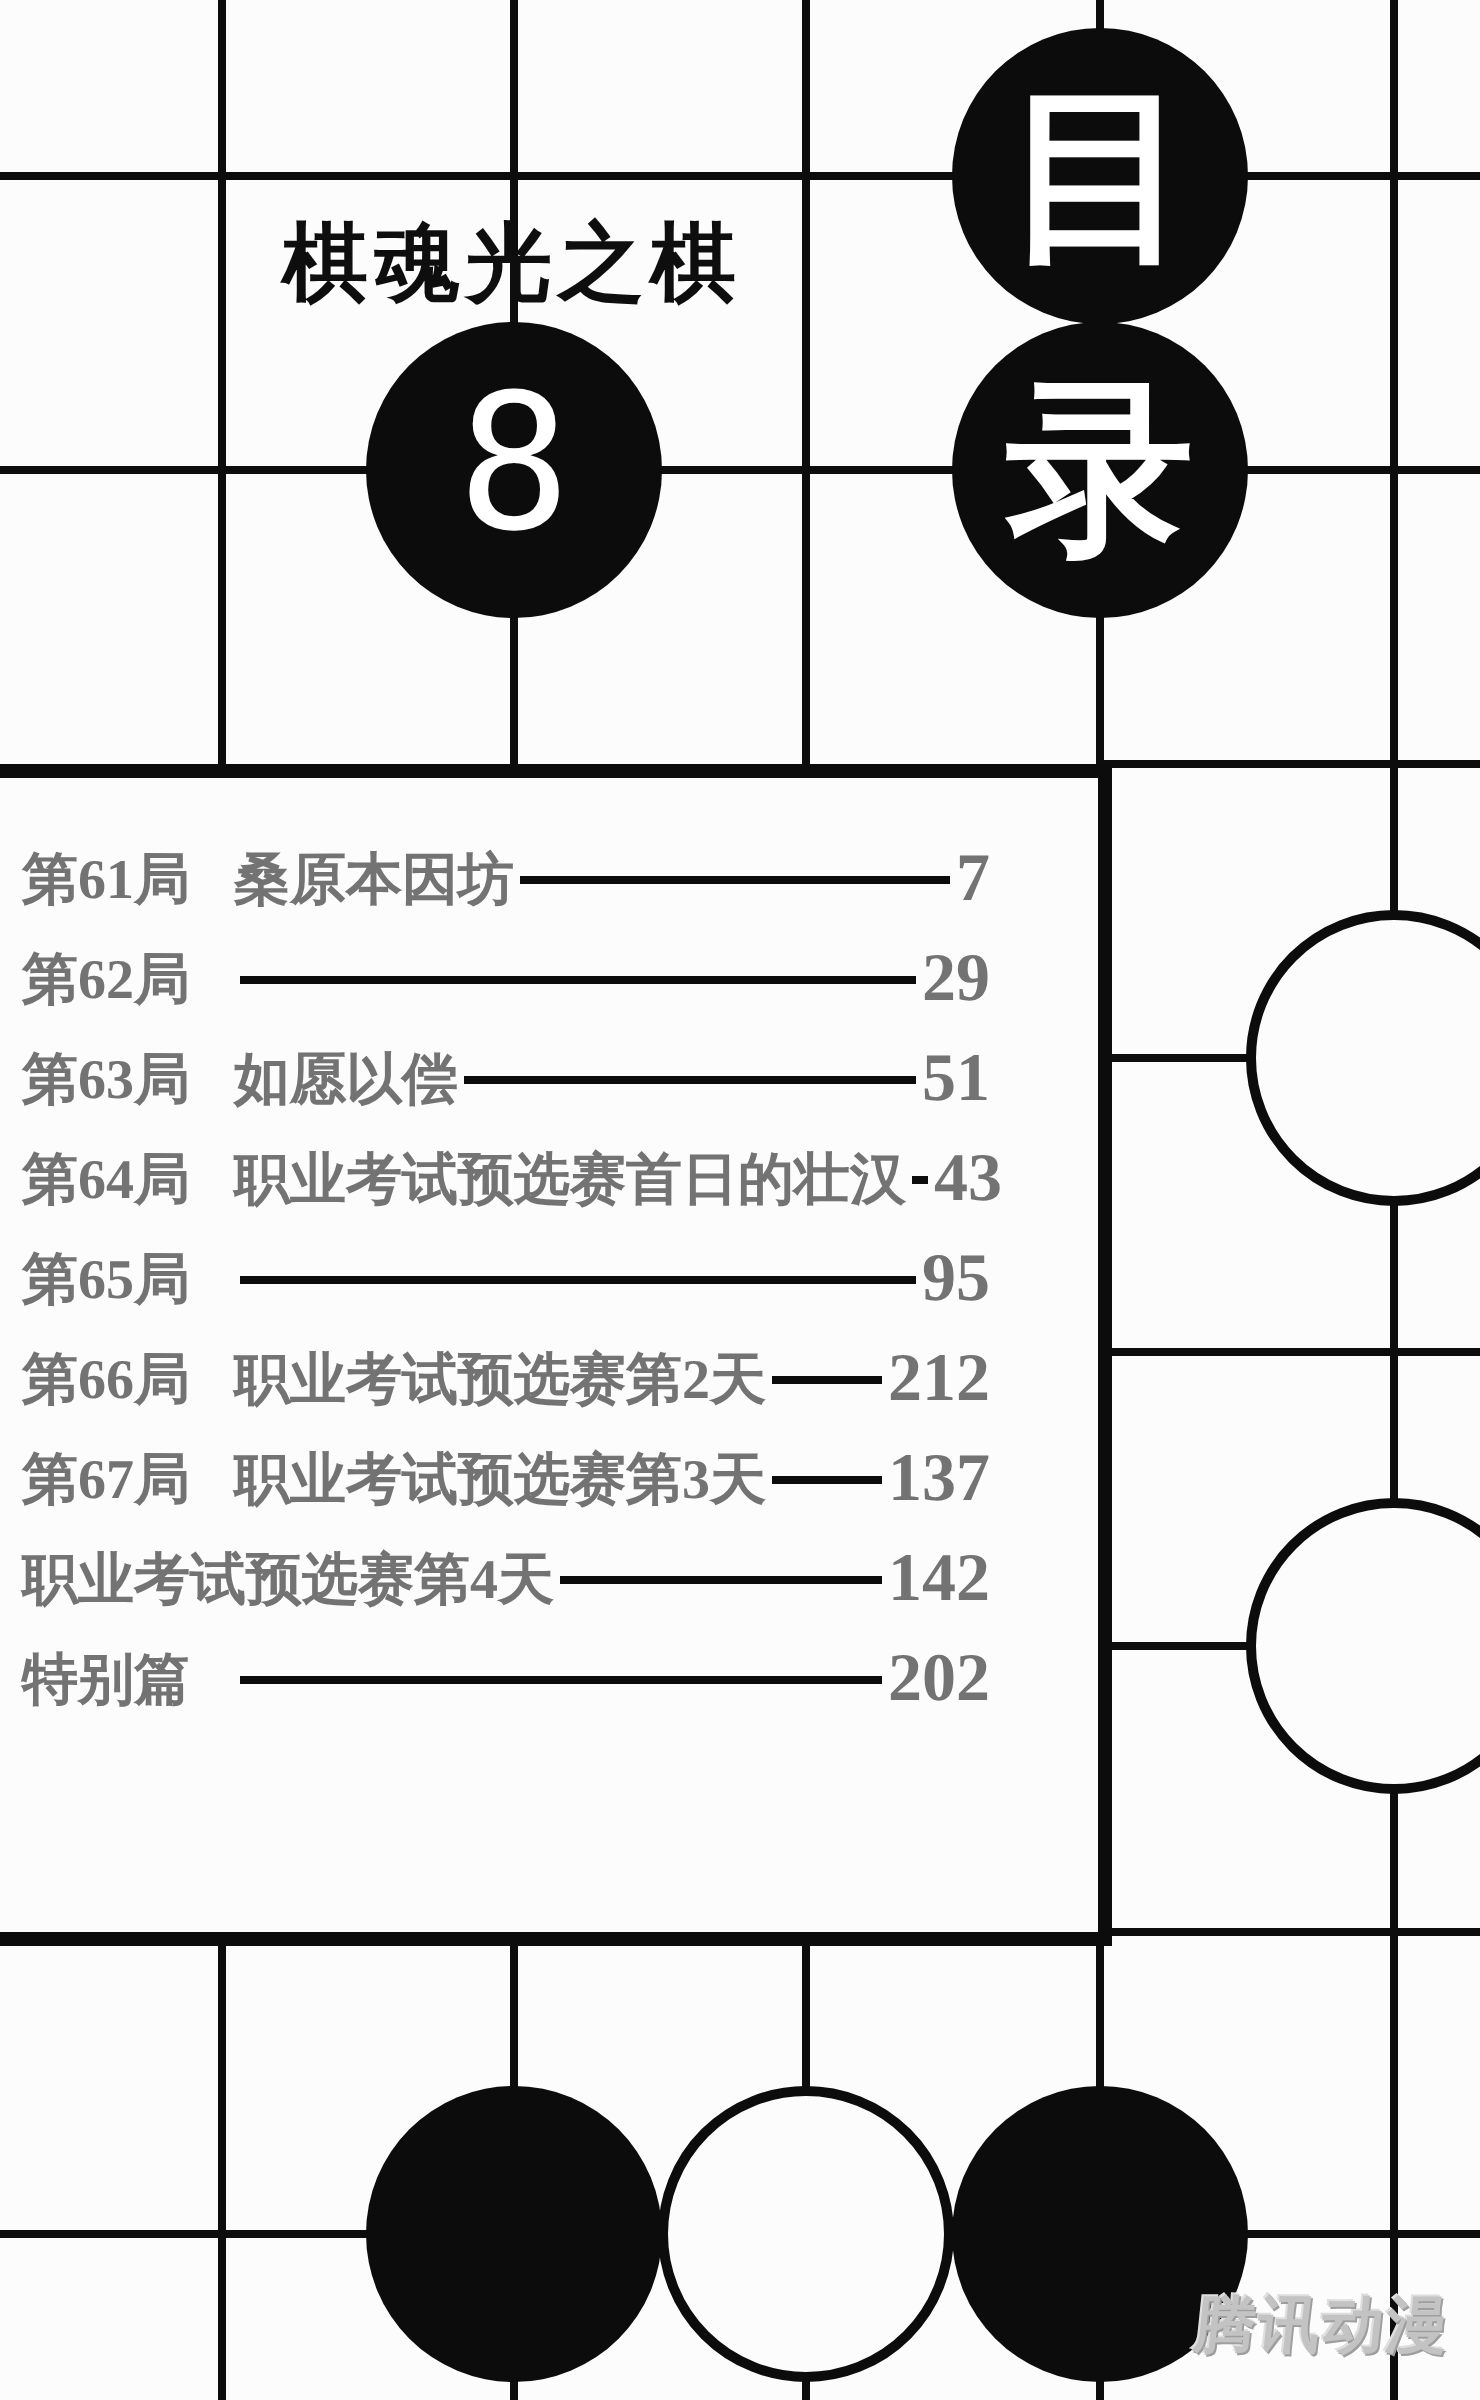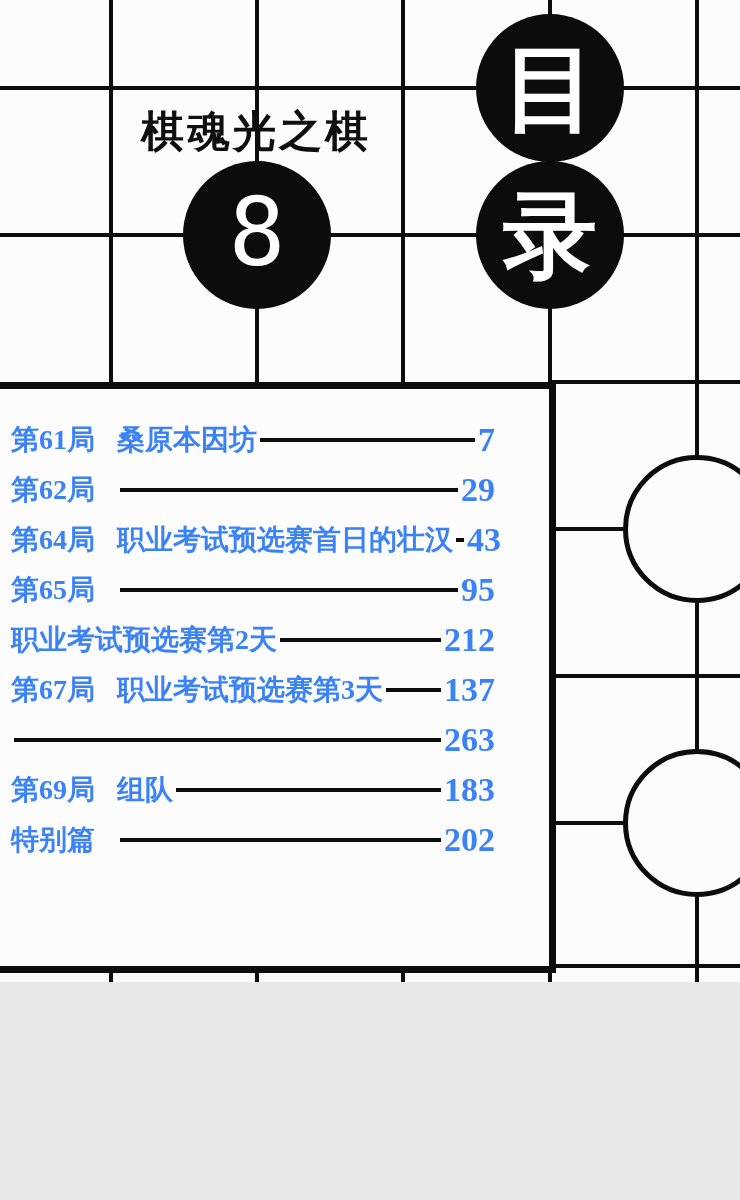--- a/index.html
+++ b/index.html
@@ -1,17 +1,17 @@
 <!DOCTYPE html>
 <html><head>
 <meta charset="utf-8">
 <style>
   html,body{margin:0;padding:0;background:#e8e8e8;}
   #page{
-    position:relative;width:740px;height:982px;overflow:hidden;
+    position:relative;width:740px;height:1200px;overflow:hidden;
     background:#fcfcfc;color:#0d0d0d;
     font-family:"Liberation Serif","DejaVu Serif",serif;
   }
   
   .gl{position:absolute;background:#0d0d0d;}
   .gl.v{width:4px;}
   .gl.h{height:4px;}
   
   .stone{
     position:absolute;width:148px;height:148px;border-radius:50%;
@@ -37,21 +37,21 @@
     white-space:nowrap;
   }
   
   #toc-box{
     position:absolute;left:-10px;top:382px;width:566px;height:591px;
     box-sizing:border-box;border:7px solid #0c0c0c;background:#fcfcfc;
     z-index:5;padding:26px 54px 0 14px;overflow:visible;
   }
   .toc-row{
     display:flex;align-items:center;height:50px;
-    font-size:28px;font-weight:bold;white-space:nowrap;color:#3b82f6;
+    font-size:28px;font-weight:bold;white-space:nowrap;color:#737373;
   }
   .toc-chapter{flex:0 0 106px;}
   .toc-title{flex:0 0 auto;}
   .toc-leader{
     flex:1 1 auto;min-width:8px;height:4px;background:#0c0c0c;
     margin:0 3px;align-self:center;
   }
   .toc-page{flex:0 0 auto;font-size:34px;line-height:1;}
   
   #watermark{
@@ -112,50 +112,52 @@
       <span class="toc-title">桑原本因坊</span>
       <span class="toc-leader"></span>
       <span class="toc-page">7</span>
     </div>
     <div class="toc-row">
       <span class="toc-chapter">第62局</span>
       <span class="toc-leader"></span>
       <span class="toc-page">29</span>
     </div>
     <div class="toc-row">
+      <span class="toc-chapter">第63局</span>
+      <span class="toc-title">如愿以偿</span>
+      <span class="toc-leader"></span>
+      <span class="toc-page">51</span>
+    </div>
+    <div class="toc-row">
       <span class="toc-chapter">第64局</span>
       <span class="toc-title">职业考试预选赛首日的壮汉</span>
       <span class="toc-leader"></span>
       <span class="toc-page">43</span>
     </div>
     <div class="toc-row">
       <span class="toc-chapter">第65局</span>
       <span class="toc-leader"></span>
       <span class="toc-page">95</span>
     </div>
     <div class="toc-row">
+      <span class="toc-chapter">第66局</span>
       <span class="toc-title">职业考试预选赛第2天</span>
       <span class="toc-leader"></span>
       <span class="toc-page">212</span>
     </div>
     <div class="toc-row">
       <span class="toc-chapter">第67局</span>
       <span class="toc-title">职业考试预选赛第3天</span>
       <span class="toc-leader"></span>
       <span class="toc-page">137</span>
     </div>
     <div class="toc-row">
+      <span class="toc-title">职业考试预选赛第4天</span>
       <span class="toc-leader"></span>
-      <span class="toc-page">263</span>
-    </div>
-    <div class="toc-row">
-      <span class="toc-chapter">第69局</span>
-      <span class="toc-title">组队</span>
-      <span class="toc-leader"></span>
-      <span class="toc-page">183</span>
+      <span class="toc-page">142</span>
     </div>
     <div class="toc-row">
       <span class="toc-chapter">特别篇</span>
       <span class="toc-leader"></span>
       <span class="toc-page">202</span>
     </div>
 
   </div>
 
   <div id="watermark">腾讯动漫</div>

